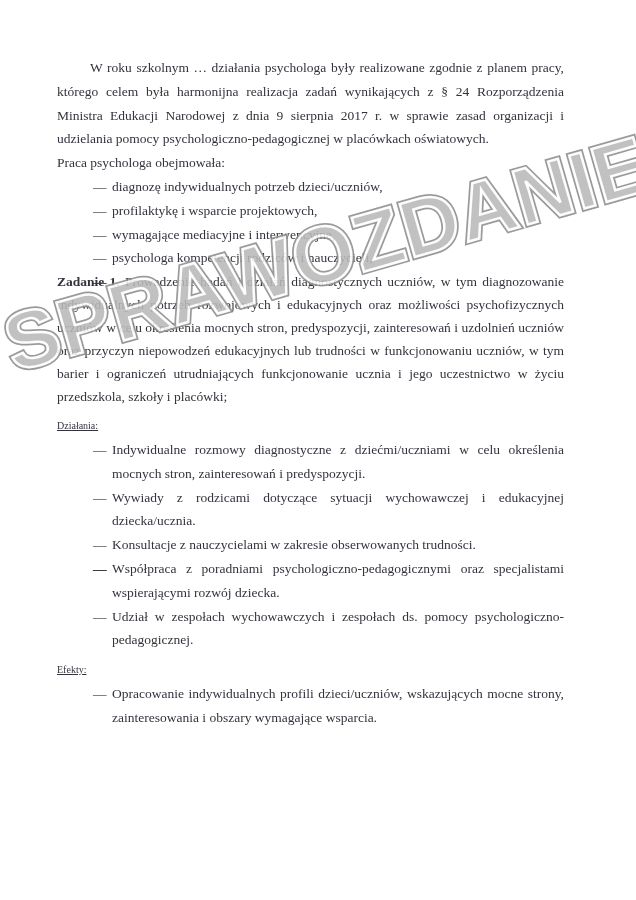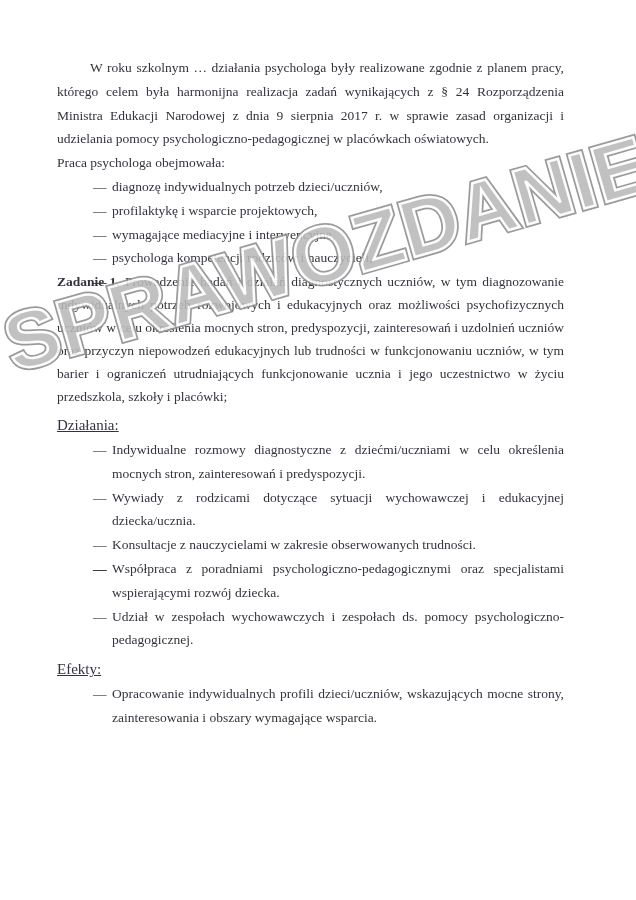--- a/index.html
+++ b/index.html
@@ -24,21 +24,21 @@
     margin: 0;
     text-align: justify;
     font-size: 13.5px;
     line-height: 23.8px;
   }
   .intro { text-indent: 33px; }
   .task { line-height: 23px; }
   .task .label { font-weight: bold; }
   .heading {
     margin: 6px 0 0 0;
-    font-size: 15px;
+    font-size: 10px;
     line-height: 23.8px;
     font-weight: normal;
   }
   .heading .u { text-decoration: underline; }
   .li {
     position: relative;
     margin: 0;
     padding-left: 55px;
     text-align: justify;
     font-size: 13.5px;

